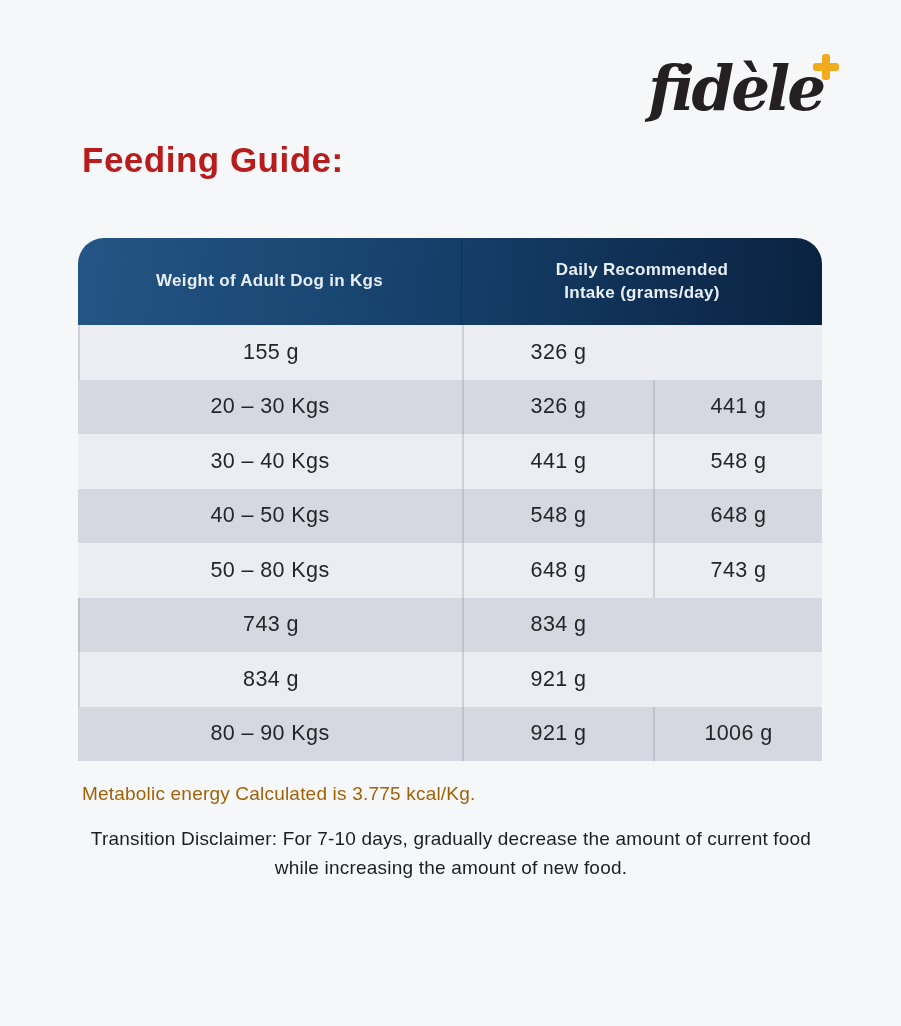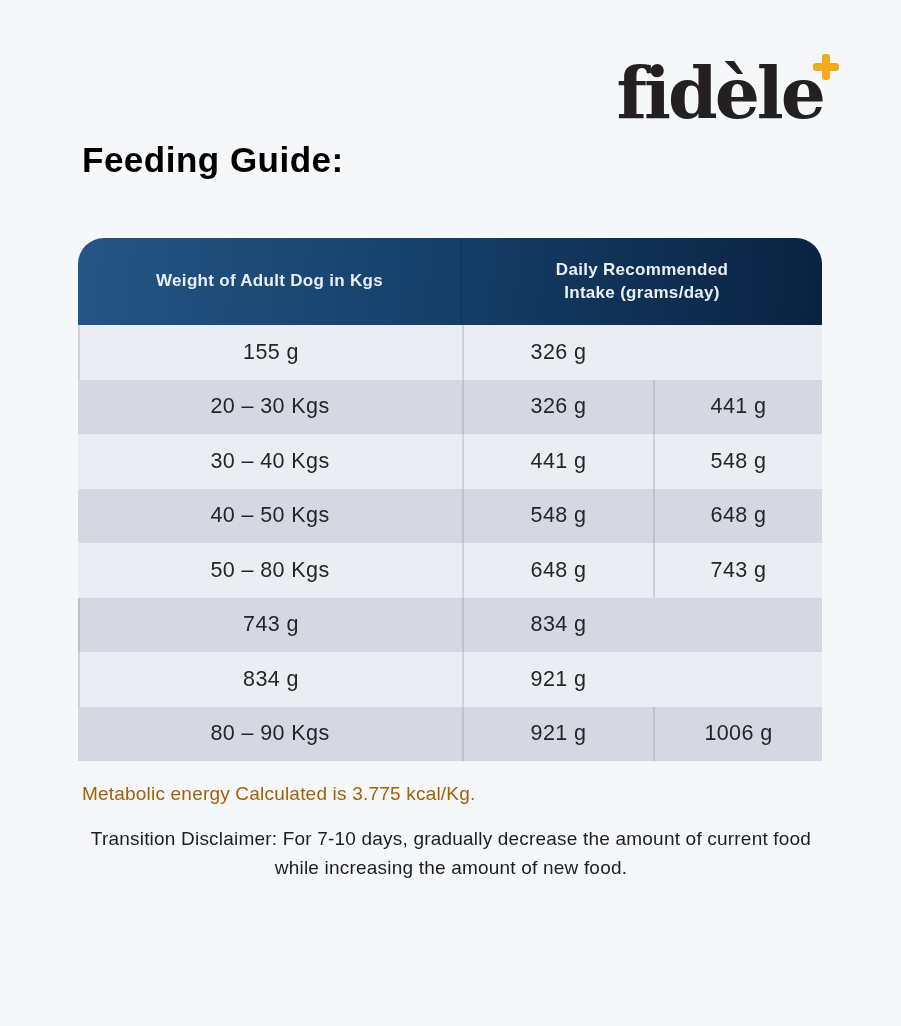--- a/index.html
+++ b/index.html
@@ -14,22 +14,23 @@
 
   
   .logo {
     position: absolute;
     top: 58px;
     right: 78px;
     white-space: nowrap;
   }
   .logo-text {
     font-family: "DejaVu Serif", serif;
+    font-style: italic;
     font-weight: 700;
-    font-size: 71px;
+    font-size: 61px;
     letter-spacing: -3px;
     color: #242021;
     line-height: 1;
   }
   .logo-plus {
     position: absolute;
     top: -4px;
     right: -16px;
     width: 26px;
     height: 26px;
@@ -44,21 +45,21 @@
   .logo-plus::after  { left: 9px; top: 0; width: 8px; height: 26px; }
 
   
   .page-title {
     position: absolute;
     left: 82px;
     top: 140px;
     font-size: 35px;
     font-weight: 700;
     letter-spacing: 0.5px;
-    color: #000000;
+    color: #b91c1c;
     text-align: center;
   }
 
   
   .feeding-table {
     position: absolute;
     left: 78px;
     top: 238px;
     width: 744px;
   }

